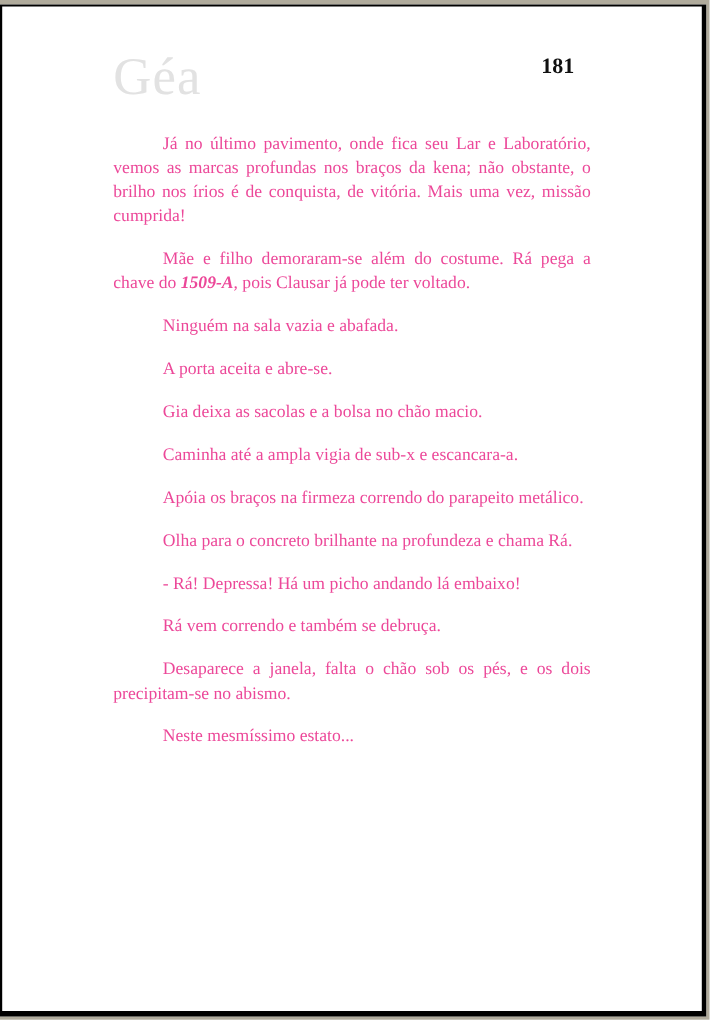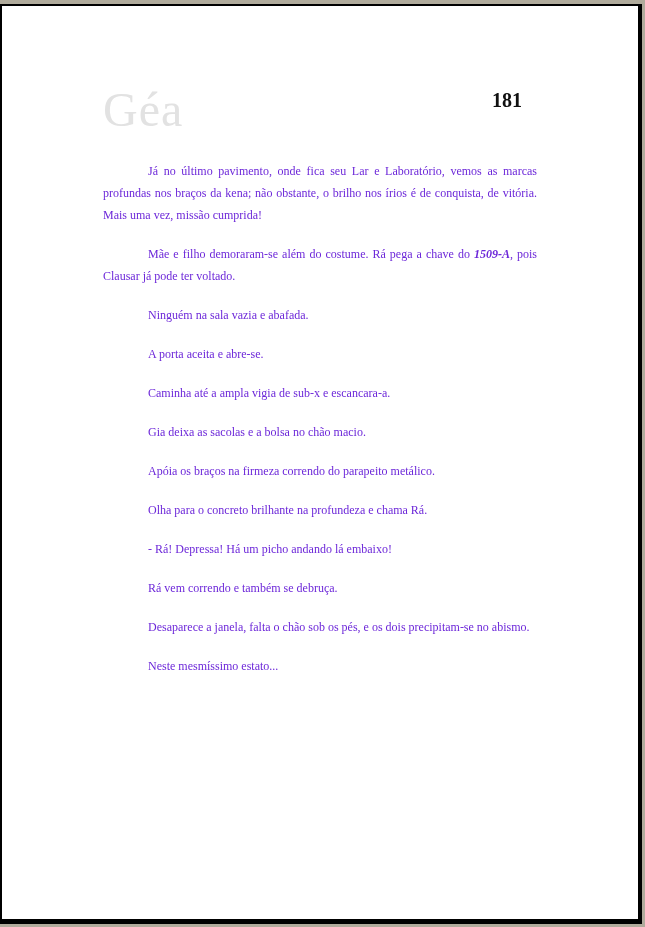--- a/index.html
+++ b/index.html
@@ -20,21 +20,21 @@
     top: 4px;
     width: 642px;
     height: 920px;
     box-sizing: border-box;
     background: #ffffff;
     border: 2px solid #000000;
     border-right-width: 4px;
     border-bottom-width: 5px;
   }
   .content {
-    padding: 80px 0 0 101px;
+    padding: 40px 0 0 101px;
     width: 434px;
   }
   .header {
     position: relative;
     width: 434px;
     height: 48px;
   }
   .book-title {
     font-size: 48px;
     line-height: 1;
@@ -47,23 +47,23 @@
     top: 3px;
     font-size: 20px;
     font-weight: bold;
     color: #111111;
   }
   .body-text {
     margin-top: 26px;
   }
   .body-text p {
     margin: 0 0 17px 0;
-    font-size: 12px;
+    font-size: 16px;
     line-height: 22px;
-    color: #6d28d9;
+    color: #ec4899;
     text-align: justify;
     text-indent: 45px;
   }
   .body-text p em {
     font-style: italic;
     font-weight: bold;
   }
 </style>
 </head>
 <body>
@@ -76,22 +76,22 @@
       <div class="page-number">181</div>
     </div>
 
     <div class="body-text">
       <p>Já no último pavimento, onde fica seu Lar e Laboratório, vemos as marcas profundas nos braços da kena; não obstante, o brilho nos írios é de conquista, de vitória. Mais uma vez, missão cumprida!</p>
 
       <p><span>Mãe e filho demoraram-se além do costume. Rá pega a chave do </span><em>1509-A</em><span>, pois Clausar já pode ter voltado.</span></p>
 
       <p>Ninguém na sala vazia e abafada.</p>
       <p>A porta aceita e abre-se.</p>
+      <p>Gia deixa as sacolas e a bolsa no chão macio.</p>
       <p>Caminha até a ampla vigia de sub-x e escancara-a.</p>
-      <p>Gia deixa as sacolas e a bolsa no chão macio.</p>
       <p>Apóia os braços na firmeza correndo do parapeito metálico.</p>
       <p>Olha para o concreto brilhante na profundeza e chama Rá.</p>
       <p>- Rá! Depressa! Há um picho andando lá embaixo!</p>
       <p>Rá vem correndo e também se debruça.</p>
       <p>Desaparece a janela, falta o chão sob os pés, e os dois precipitam-se no abismo.</p>
       <p>Neste mesmíssimo estato...</p>
     </div>
 
   </div>
 </div>

